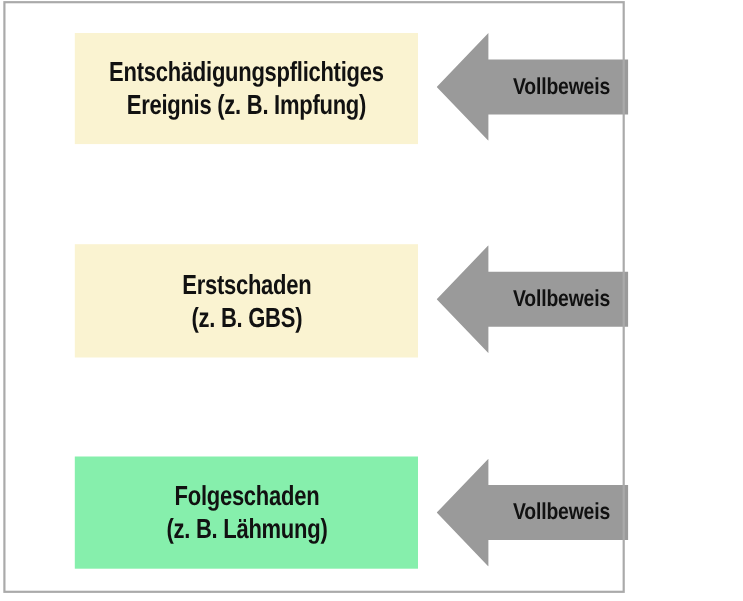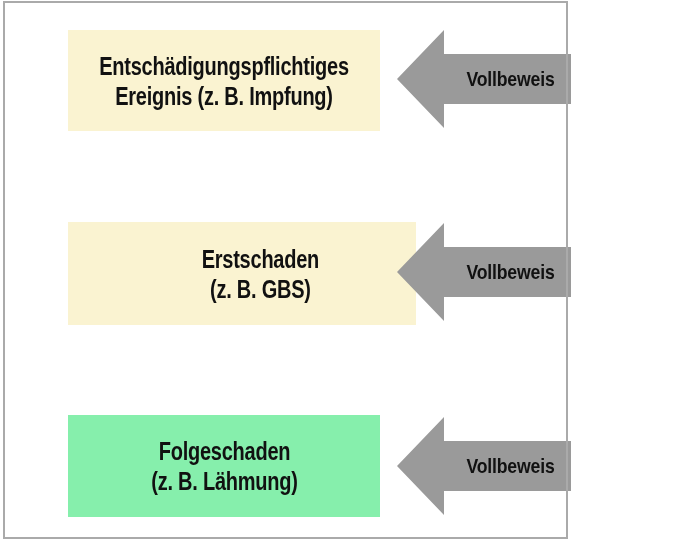--- a/index.html
+++ b/index.html
@@ -96,21 +96,21 @@
   </div>
   <div class="arrow-wrap arrow-1">
     <svg viewBox="0 0 206 98" aria-hidden="true">
       <polygon points="0,49 47,0 47,24 206,24 206,74 47,74 47,98" fill="#9a9a9a"></polygon>
     </svg>
     <div class="arrow-label">
       <span class="arrow-label-text">Vollbeweis</span>
     </div>
   </div>
 
-  <div class="event-box box-2" style="background-color: rgb(250, 243, 209); padding-left: 36px;">
+  <div class="event-box box-2" style="background-color: rgb(250, 243, 209);">
     <div class="box-text">
       <div>Erstschaden</div>
       <div>(z. B. GBS)</div>
     </div>
   </div>
   <div class="arrow-wrap arrow-2">
     <svg viewBox="0 0 206 98" aria-hidden="true">
       <polygon points="0,49 47,0 47,24 206,24 206,74 47,74 47,98" fill="#9a9a9a"></polygon>
     </svg>
     <div class="arrow-label">

